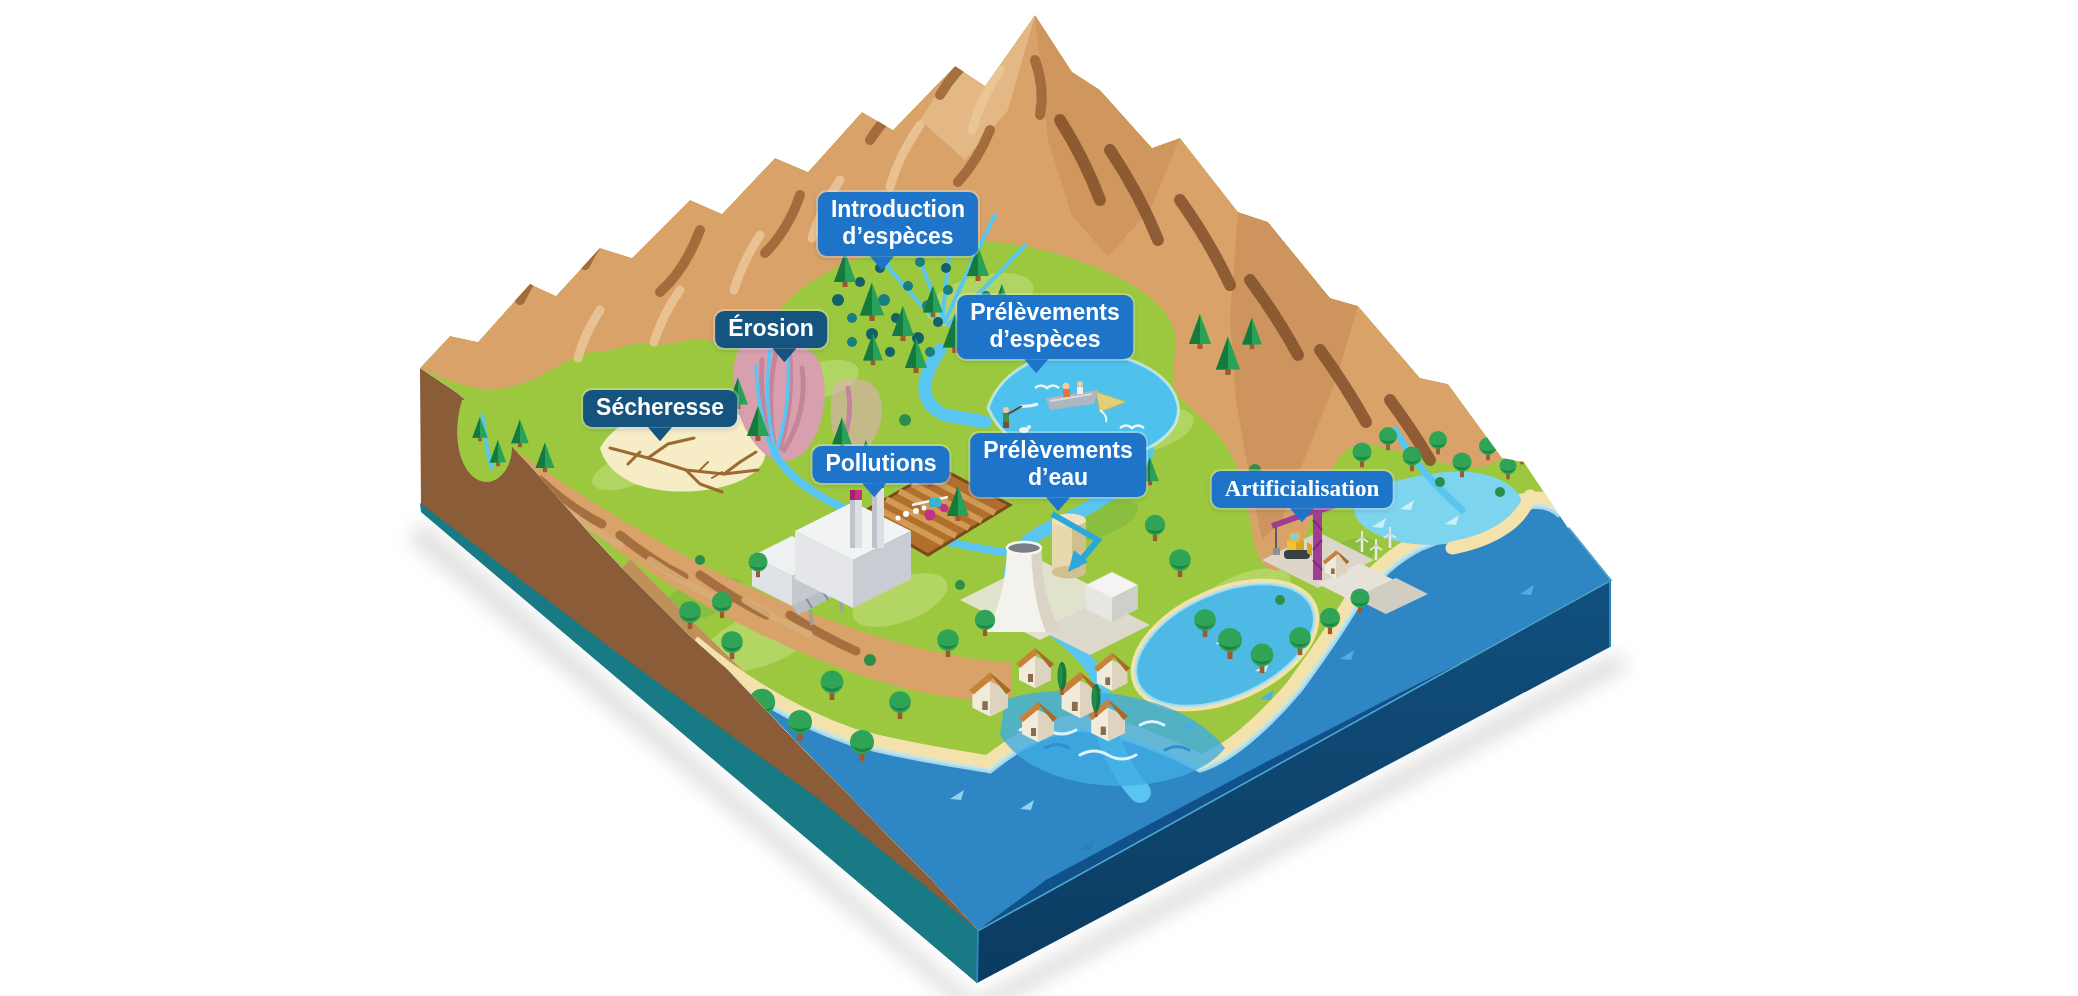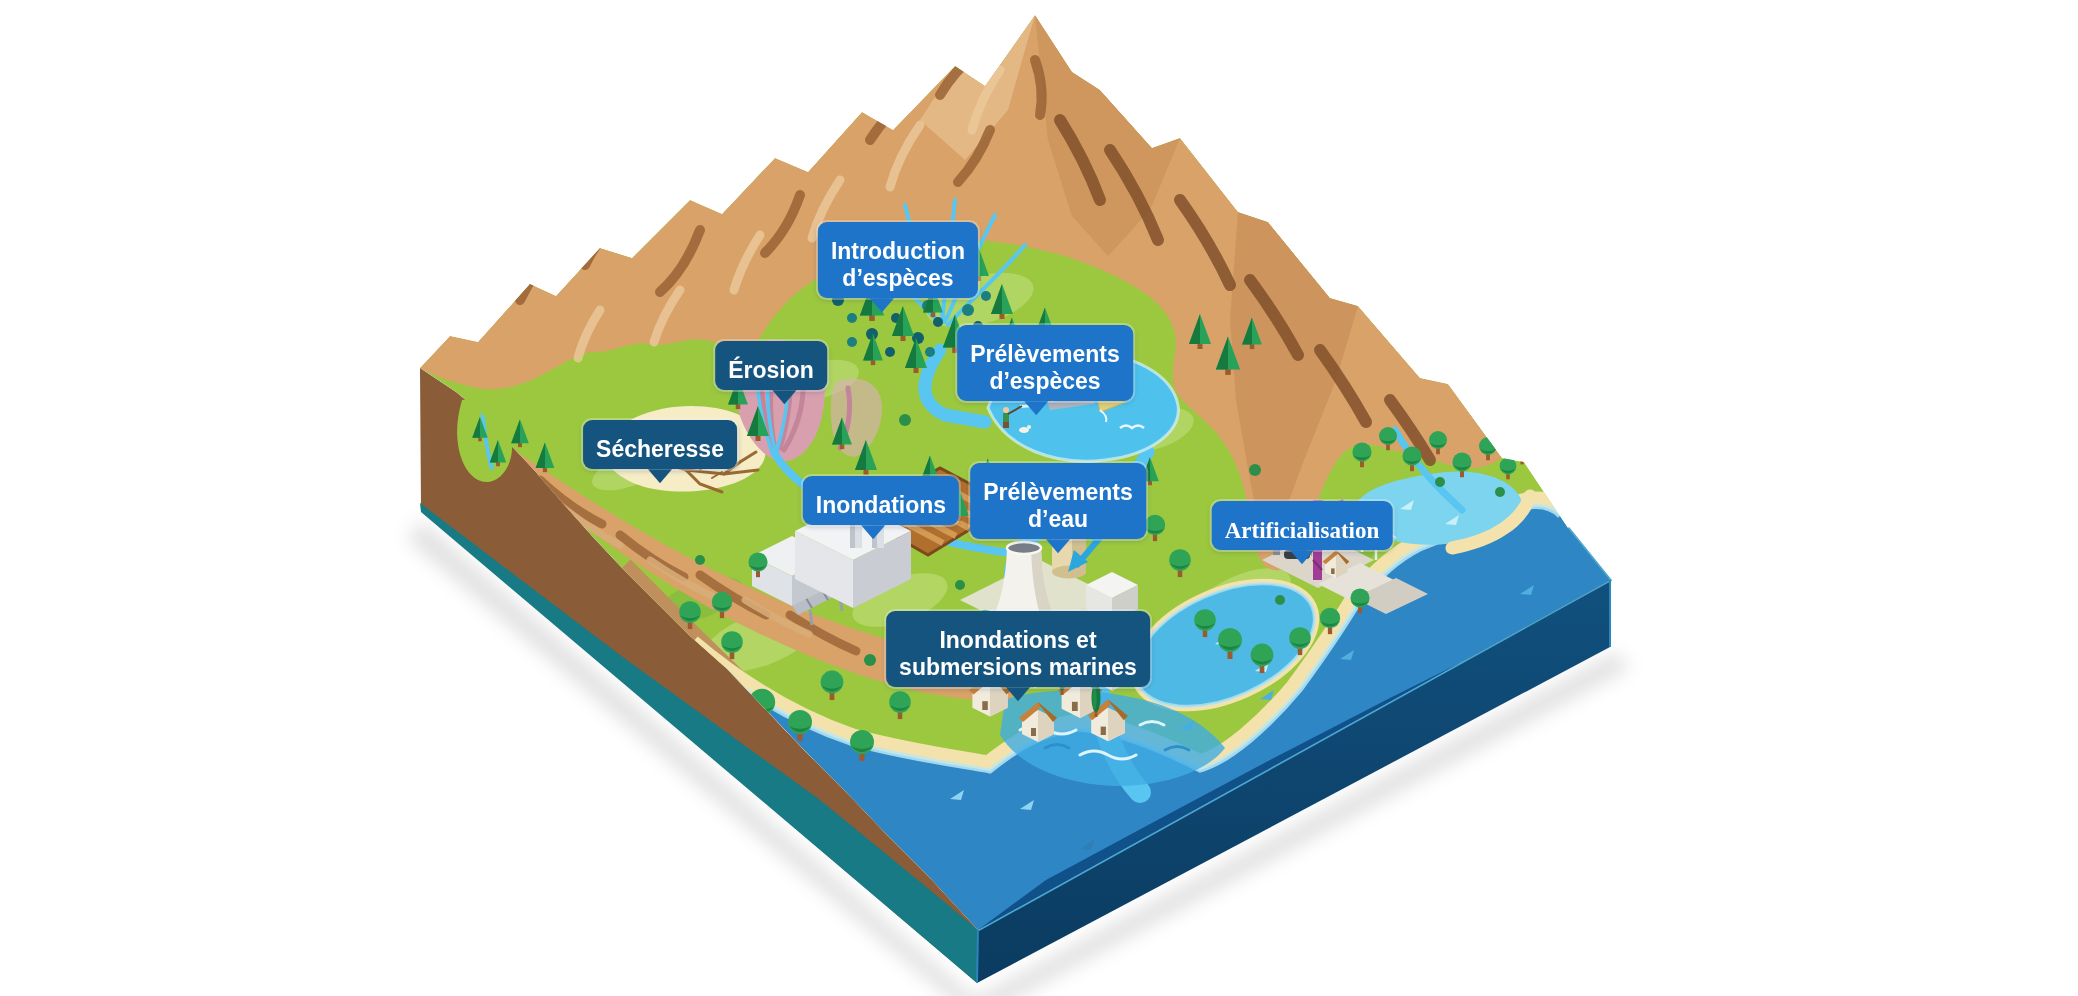--- a/index.html
+++ b/index.html
@@ -1,22 +1,22 @@
 <!DOCTYPE html>
 <html style="--label_bright: #1e74c9; --label_dark: #15547f; --label_text: #ffffff; --green_base: #9cc83f; --green_light: #b9da72; --green_dark: #7fb83e; --mountain_base: #d8a269; --mountain_shadow: #a96f3f; --mountain_dark: #8a5a33; --mountain_light: #ecca9b; --river: #58c6f1; --lake: #4ec2ec; --lagoon: #7cd4ee; --sea_base: #2e86c4; --sea_deep: #10518a; --sea_foam: #b9e7f4; --sand: #f3e2ac; --sand_dark: #e0bd8a; --cliff_brown: #8a5c38; --side_teal: #177a85; --side_navy_top: #11507e; --side_navy_bottom: #0b3b60; --pine_dark: #167a3e; --pine_light: #27a258; --tree_green: #2fa457; --tree_dark: #1d8443; --trunk: #9c5a2e; --roof: #c8813a; --roof_dark: #a86a28; --wall: #f1ebdc; --wall_side: #ddd3bf; --factory_grey: #dcdfe3; --chimney_pink: #c5307f; --crane_purple: #a03e96; --dozer_yellow: #f2c230; --species_dot: #11606b; --pipe_blue: #2ba7dd; --gully_pink: #d8a0ae; --dry_soil: #f6ecc6; --crack_brown: #9b6a33;"><head>
 <meta charset="utf-8">
 <style>
   html,body{margin:0;padding:0;background:#ffffff;}
   .stage{position:relative;width:2078px;height:996px;background:#ffffff;overflow:hidden;
          font-family:"Liberation Sans",sans-serif;}
   .stage svg{position:absolute;left:0;top:0;}
   .label{position:absolute;transform:translateX(-50%);color:var(--label_text);
          font:700 23px/1.18 "Liberation Sans",sans-serif;
-         padding:16px 13px 6px;border-radius:9px;text-align:center;white-space:nowrap;
-         box-shadow:0 0 0 2px rgba(255,255,255,.30),0 2px 5px rgba(20,60,100,.25);margin-top:30px;}
+         padding:4px 13px 6px;border-radius:9px;text-align:center;white-space:nowrap;
+         box-shadow:0 0 0 2px rgba(255,255,255,.30),0 2px 5px rgba(20,60,100,.25);}
   .label span{display:block;}
   .label.bright{background:var(--label_bright);}
   .label.dark{background:var(--label_dark);}
   .label::after{content:"";position:absolute;top:100%;left:50%;transform:translateX(-50%);
          width:24px;height:14px;clip-path:polygon(0 0,100% 0,50% 100%);}
   .label.bright::after{background:var(--label_bright);}
   .label.dark::after{background:var(--label_dark);}
   .pt40::after{left:40%;} .pt45::after{left:45%;} .pt62::after{left:62%;}
 </style>
 </head>
@@ -514,29 +514,25 @@
 </div>
 <div class="label dark pt62" style="left:771px;top:311px;">
   <span>Érosion</span>
   <span></span>
 </div>
 <div class="label dark" style="left:660px;top:390px;">
   <span>Sécheresse</span>
   <span></span>
 </div>
 <div class="label bright pt45" style="left:881px;top:446px;">
-  <span>Inondations</span>
+  <span>Pollutions</span>
   <span></span>
 </div>
 <div class="label bright" style="left:1058px;top:433px;">
   <span>Prélèvements</span>
   <span>d’eau</span>
 </div>
 <div class="label bright" style="left:1302px;top:471px;font-family:Liberation Serif, serif;">
   <span>Artificialisation</span>
   <span></span>
 </div>
-<div class="label dark" style="left:1018px;top:581px;">
-  <span>Inondations et</span>
-  <span>submersions marines</span>
-</div>
 
 </div>
 
 </body></html>

